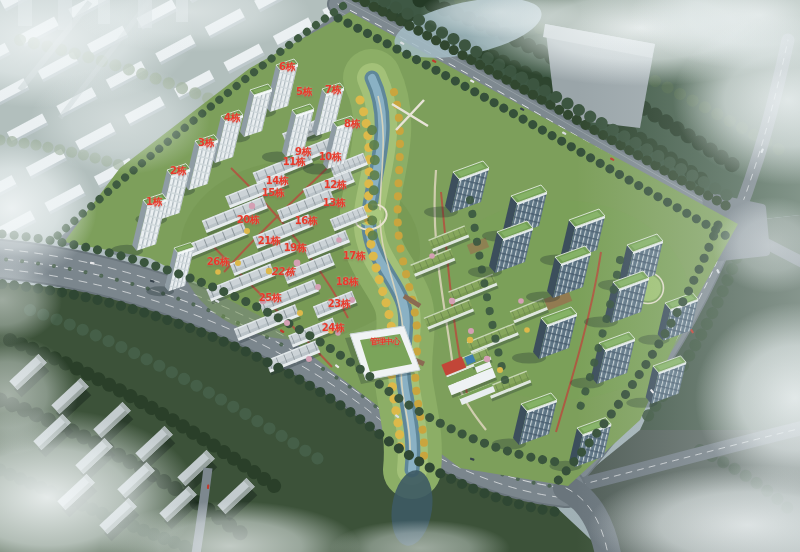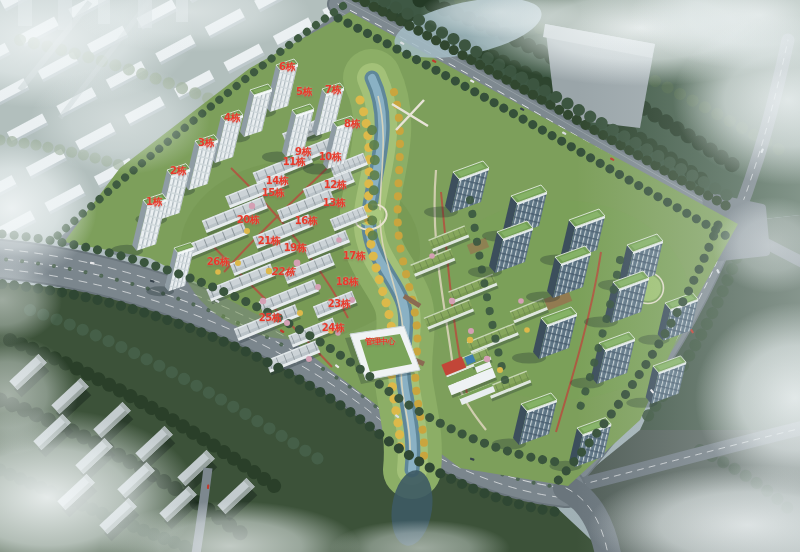--- a/index.html
+++ b/index.html
@@ -406,17 +406,17 @@
       <span class="bldg-label" style="left: 273px; top: 193px; color: rgb(232, 57, 42);">15栋</span>
       <span class="bldg-label" style="left: 306px; top: 221px; color: rgb(232, 57, 42);">16栋</span>
       <span class="bldg-label" style="left: 354px; top: 256px; color: rgb(232, 57, 42);">17栋</span>
       <span class="bldg-label" style="left: 347px; top: 282px; color: rgb(232, 57, 42);">18栋</span>
       <span class="bldg-label" style="left: 295px; top: 248px; color: rgb(232, 57, 42);">19栋</span>
       <span class="bldg-label" style="left: 248px; top: 220px; color: rgb(232, 57, 42);">20栋</span>
       <span class="bldg-label" style="left: 233px; top: 241px; color: rgb(232, 57, 42); margin-left: 36px;">21栋</span>
       <span class="bldg-label" style="left: 283px; top: 272px; color: rgb(232, 57, 42); font-style: italic;">22栋</span>
       <span class="bldg-label" style="left: 339px; top: 304px; color: rgb(232, 57, 42);">23栋</span>
       <span class="bldg-label" style="left: 333px; top: 328px; color: rgb(232, 57, 42);">24栋</span>
-      <span class="bldg-label" style="left: 270px; top: 298px; color: rgb(232, 57, 42); margin-top: 20px;">25栋</span>
+      <span class="bldg-label" style="left: 270px; top: 298px; color: rgb(232, 57, 42);">25栋</span>
       <span class="bldg-label" style="left: 218px; top: 262px; color: rgb(232, 57, 42);">26栋</span>
-      <span class="bldg-label facility-label" style="left: 380px; top: 342px; color: rgb(232, 57, 42);">管理中心</span>
+      <span class="bldg-label facility-label" style="left: 363px; top: 342px; color: rgb(232, 57, 42); padding-left: 44px;">管理中心</span>
     </div>
 </div>
 
 </body></html>

